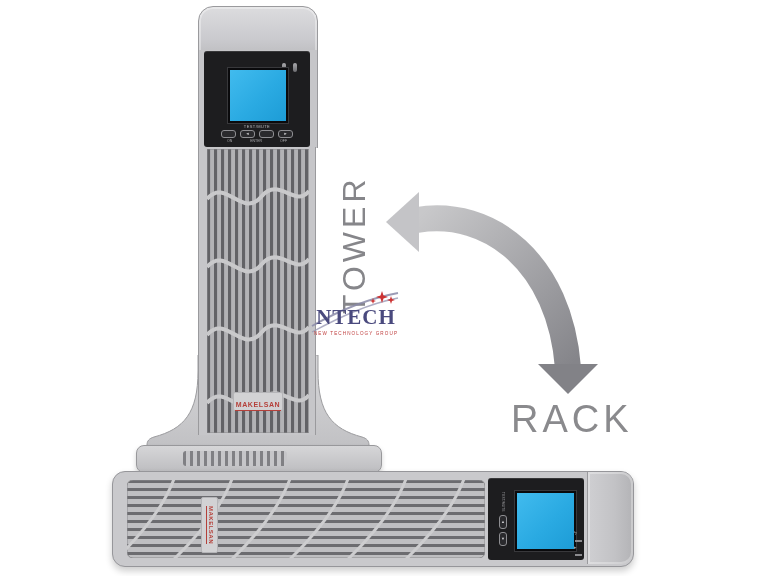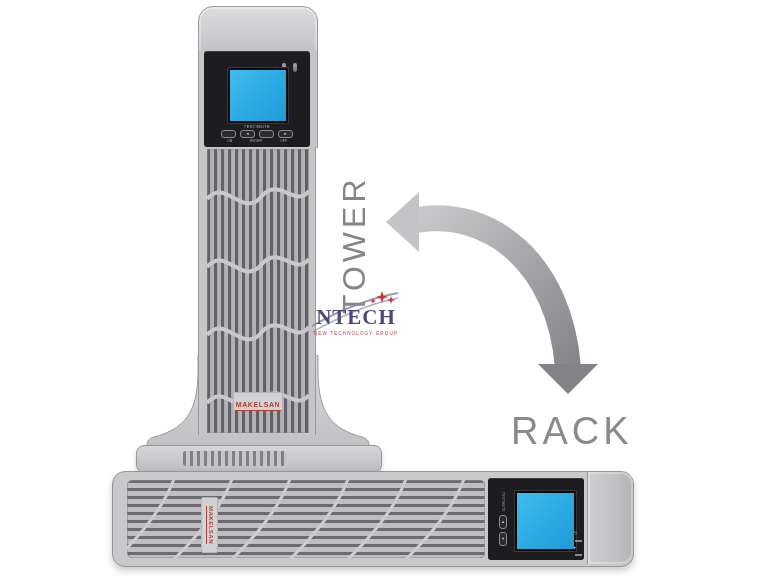--- a/index.html
+++ b/index.html
@@ -61,21 +61,21 @@
   .rack-ctl-lbl{writing-mode:vertical-rl;font-size:3px;color:#a9a9ac;letter-spacing:.3px;}
   .rack-icons{left:86px;top:52px;color:#9fa0a3;font-size:5px;line-height:7px;}
   .rack-icons .bar{display:inline-block;width:7px;height:2px;background:#8a8a8e;margin-left:1px;vertical-align:middle;}
   .rack-endcap{left:474px;top:0px;width:45px;height:92px;border-left:1px solid #9a9a9d;
     border-radius:0 12px 12px 0;background:linear-gradient(90deg,#cfcfd2 0%,#c2c2c5 60%,#b3b3b6 100%);
     box-shadow:inset 0 0 0 2px rgba(255,255,255,.3);}
 
   
   .tower-word{left:336px;top:150px;height:164px;writing-mode:vertical-rl;transform:rotate(180deg);
     color:#86868a;font-size:32px;letter-spacing:4px;z-index:5;}
-  .rack-word{left:511px;top:398px;color:#8a8a8d;font-size:38px;letter-spacing:4px;z-index:5;margin-top:12px;}
+  .rack-word{left:511px;top:398px;color:#8a8a8d;font-size:38px;letter-spacing:4px;z-index:5;}
   .arrow-svg{left:380px;top:168px;z-index:5;}
   .watermark{left:310px;top:290px;z-index:8;}
 </style>
 </head>
 <body>
 
 <div class="abs tower-cap"></div>
 
 <div class="abs tower-mid"></div>
 

